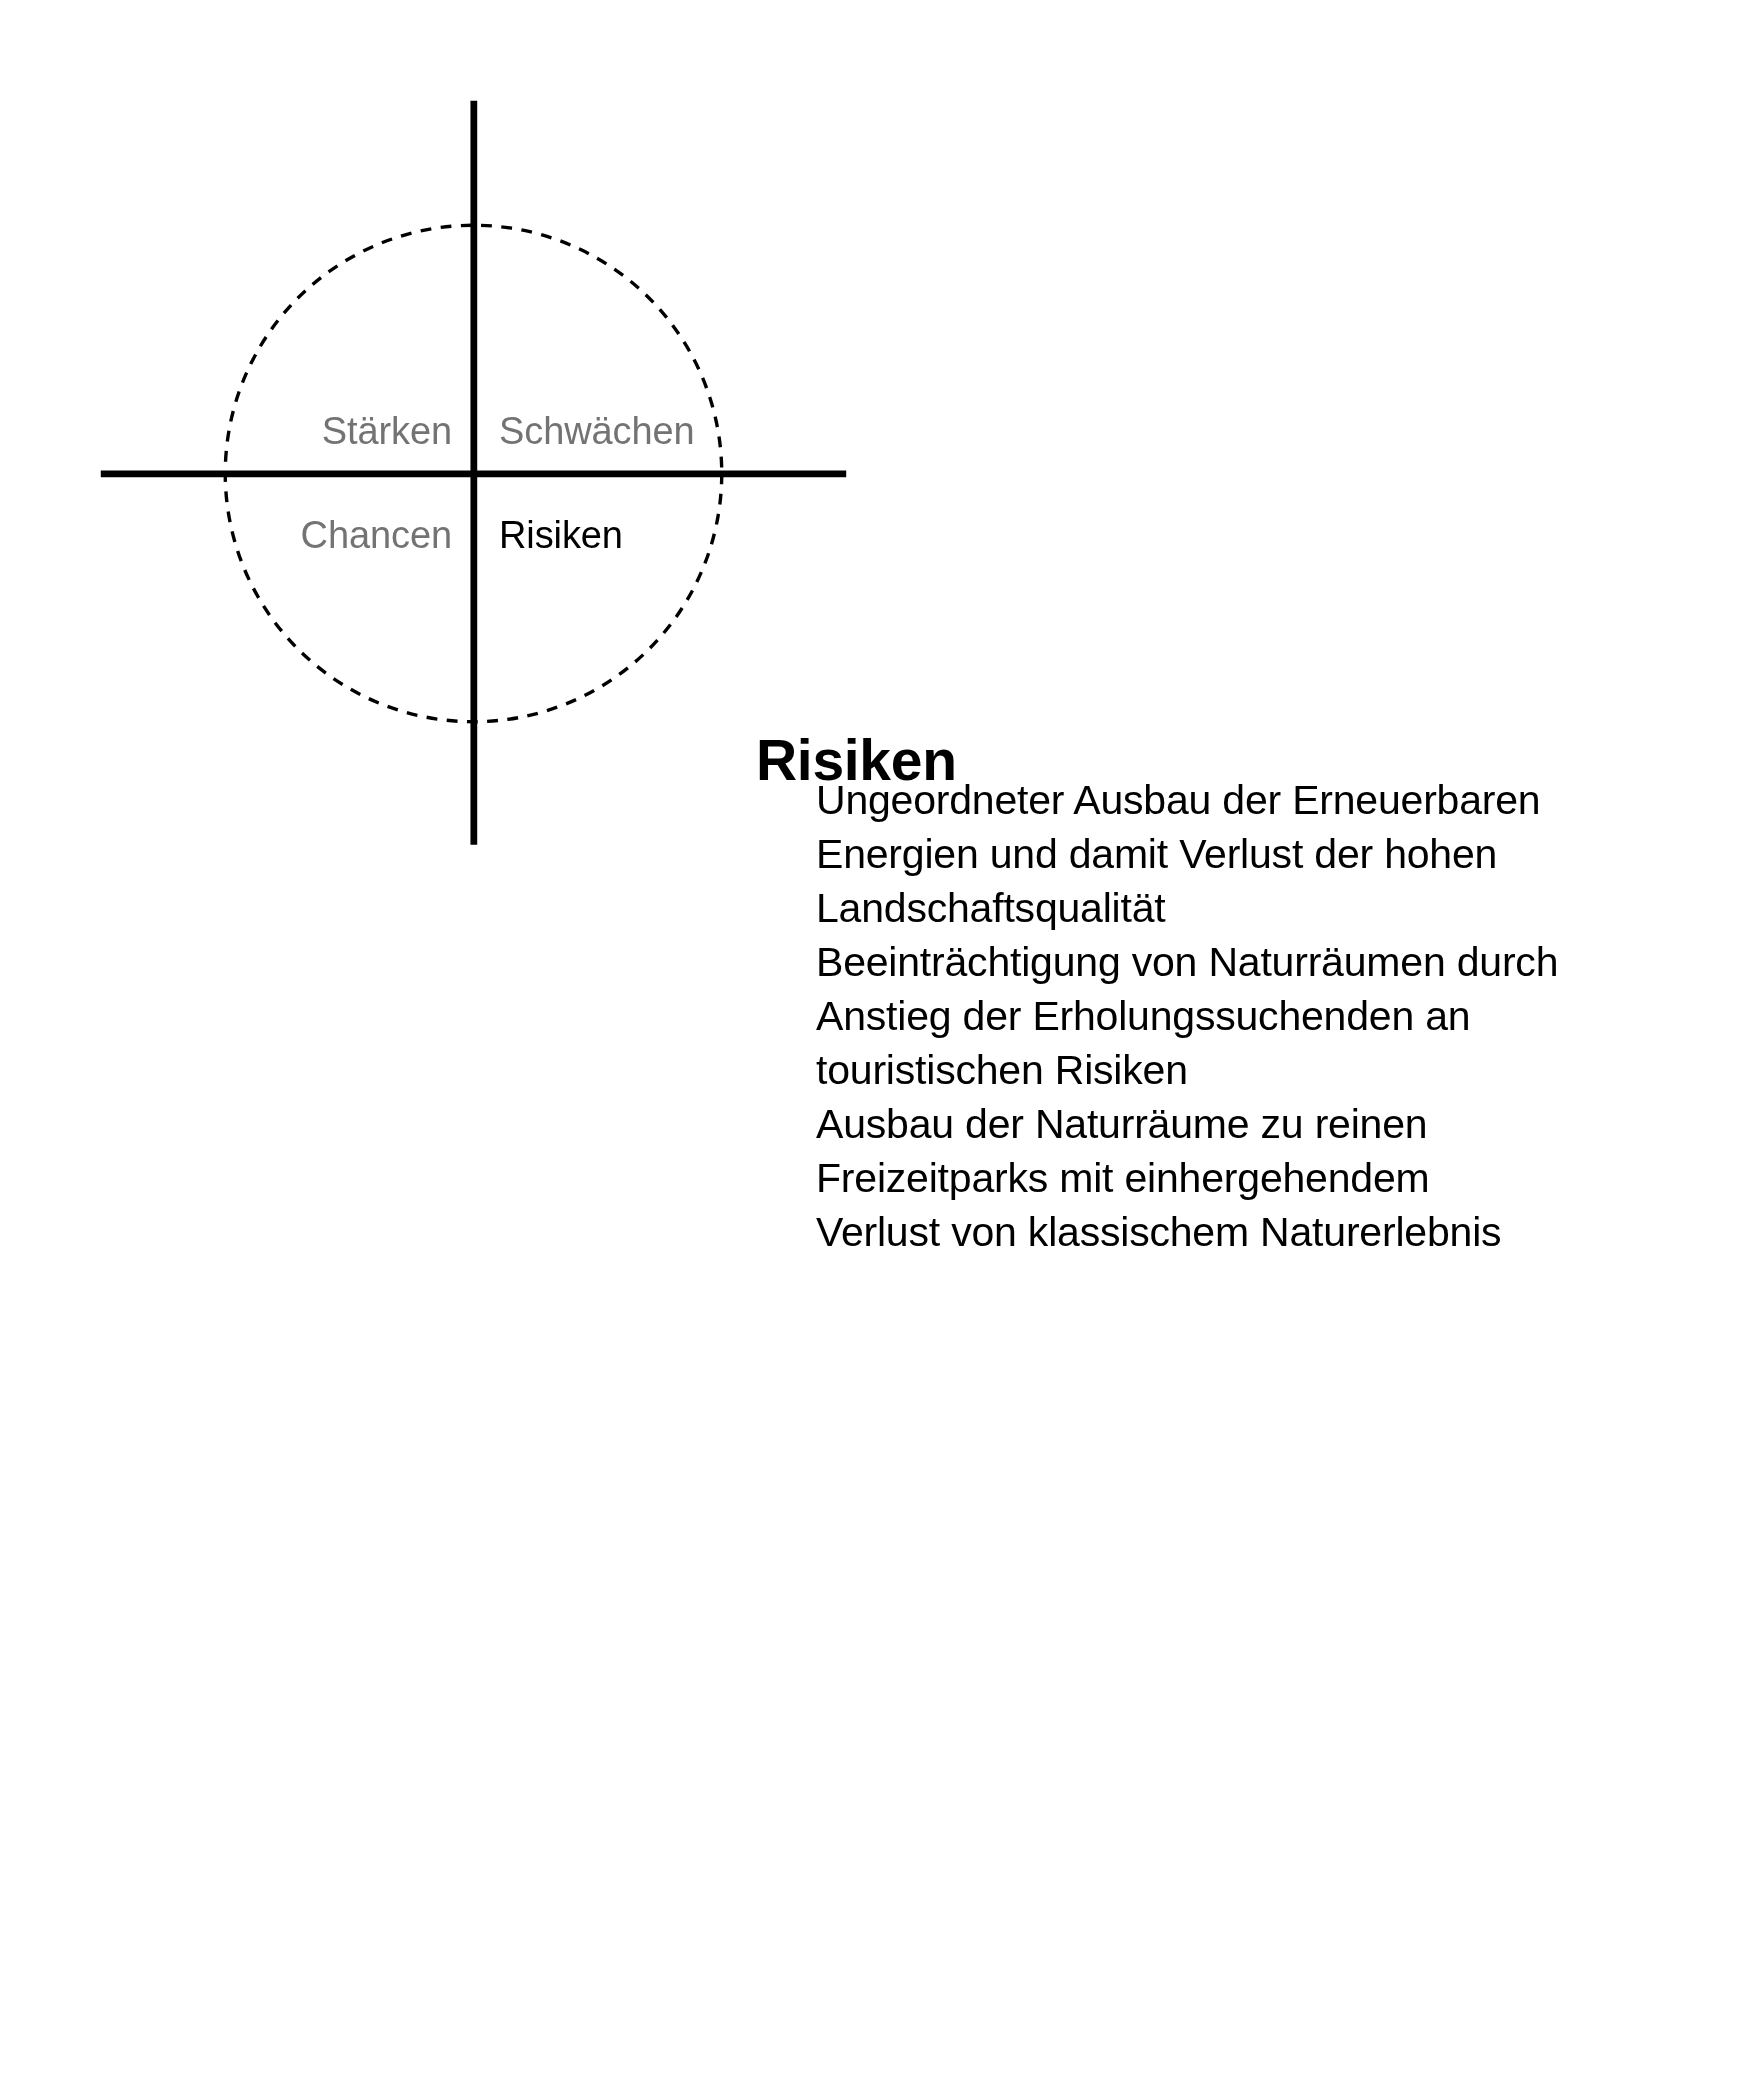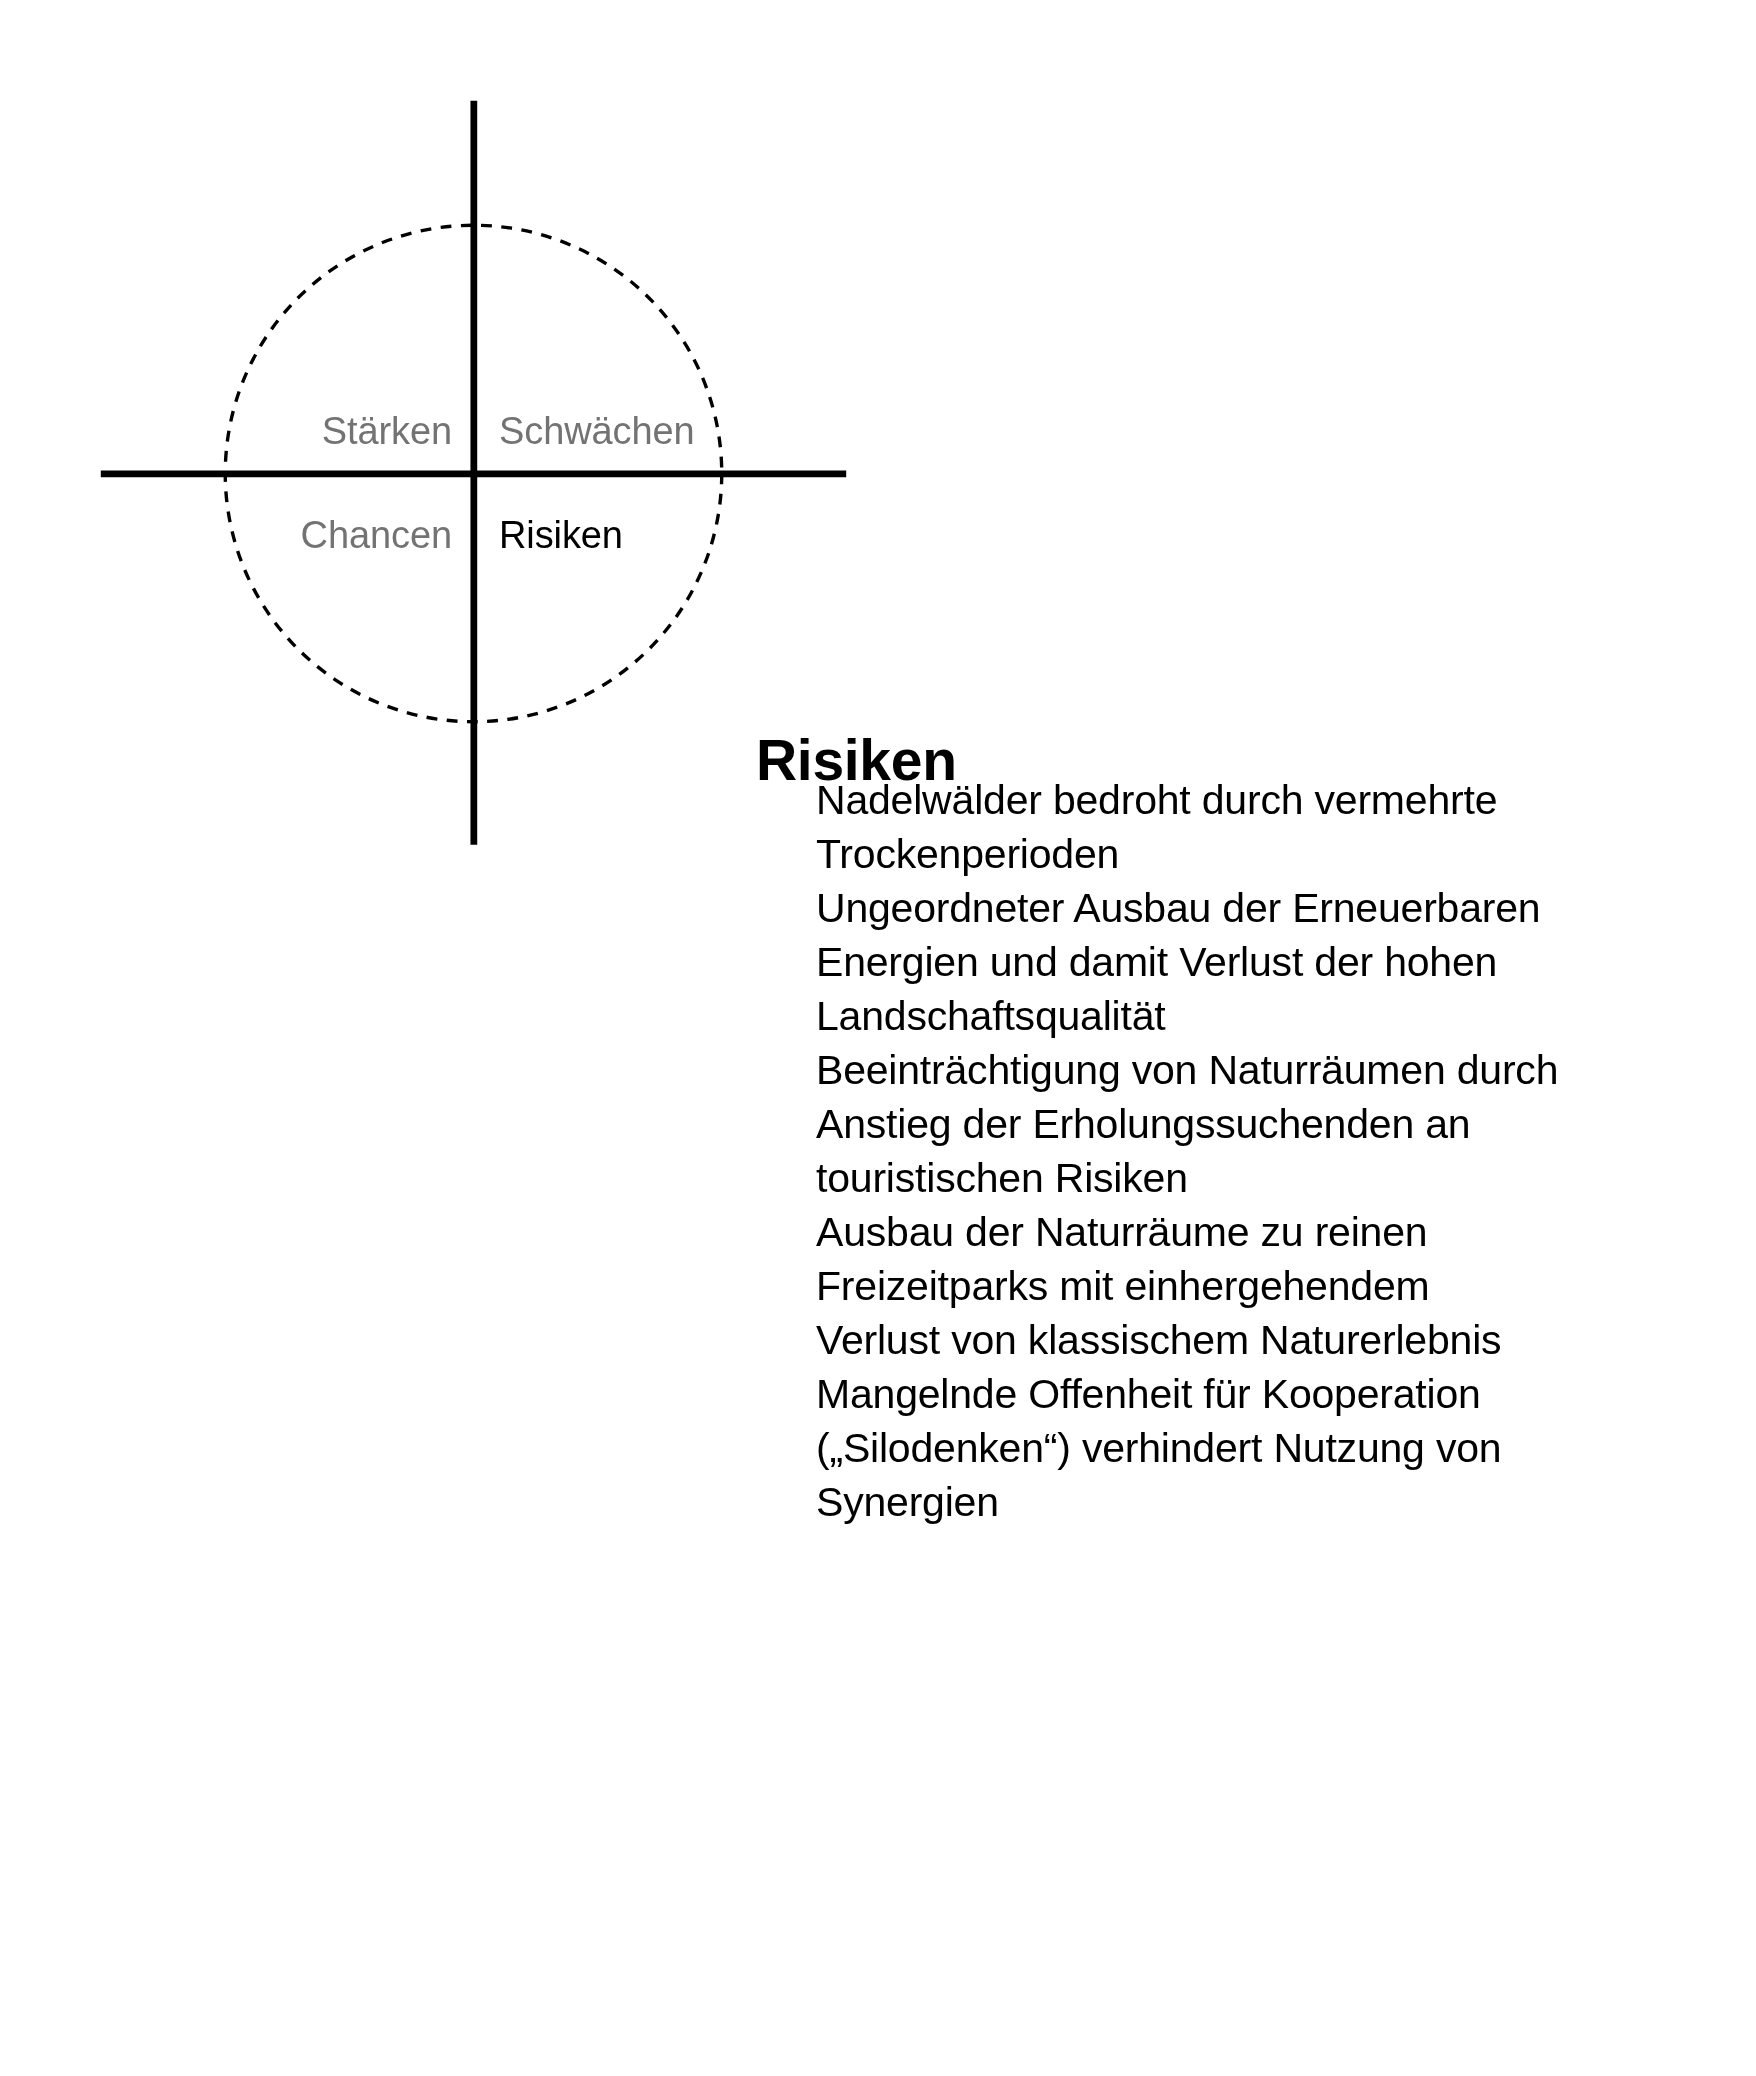--- a/index.html
+++ b/index.html
@@ -83,25 +83,20 @@
     <span class="quad-label inactive quad-left quad-top-row">Stärken</span>
     <span class="quad-label inactive quad-right quad-top-row">Schwächen</span>
     <span class="quad-label inactive quad-left quad-bottom-row">Chancen</span>
     <span class="quad-label active quad-right quad-bottom-row">Risiken</span>
   </div>
 
   <h1 class="risks-heading">Risiken</h1>
 
   <div class="risks-list">
 
-    <div class="bullet-item">
-      <span class="bullet-marker"><span class="bullet-dot"></span></span>
-      <span class="bullet-text">Nadelwälder bedroht durch vermehrte
-Trockenperioden</span>
-    </div>
 
 
     <div class="bullet-item">
       <span class="bullet-marker"><span class="bullet-dot"></span></span>
       <span class="bullet-text">Ungeordneter Ausbau der Erneuerbaren
 Energien und damit Verlust der hohen
 Landschaftsqualität</span>
     </div>
 
 
@@ -112,22 +107,16 @@
 touristischen Risiken</span>
     </div>
 
     <div class="bullet-item">
       <span class="bullet-marker"><span class="bullet-dot"></span></span>
       <span class="bullet-text">Ausbau der Naturräume zu reinen
 Freizeitparks mit einhergehendem
 Verlust von klassischem Naturerlebnis</span>
     </div>
 
-    <div class="bullet-item">
-      <span class="bullet-marker"><span class="bullet-dot"></span></span>
-      <span class="bullet-text">Mangelnde Offenheit für Kooperation
-(„Silodenken“) verhindert Nutzung von
-Synergien</span>
-    </div>
 
   </div>
 </div>
 
 
 </body></html>

